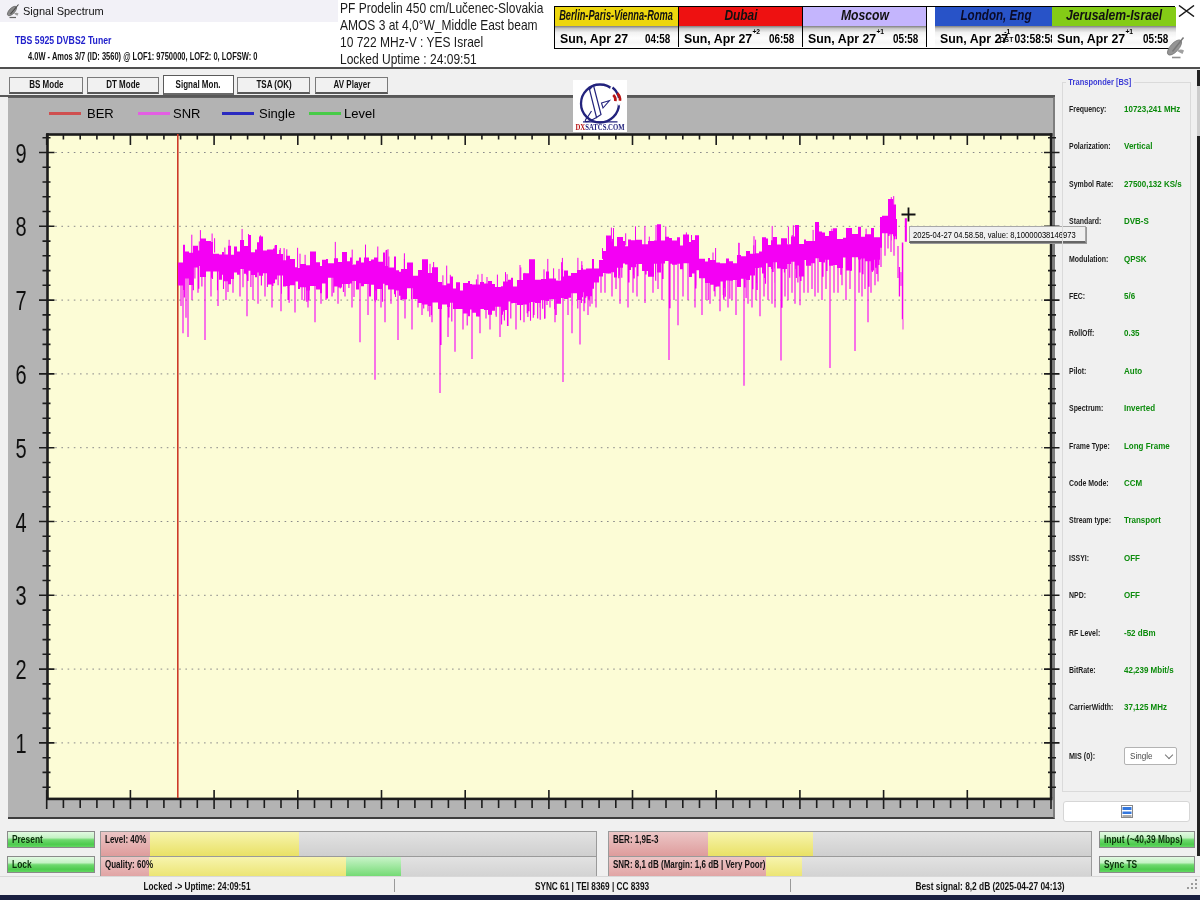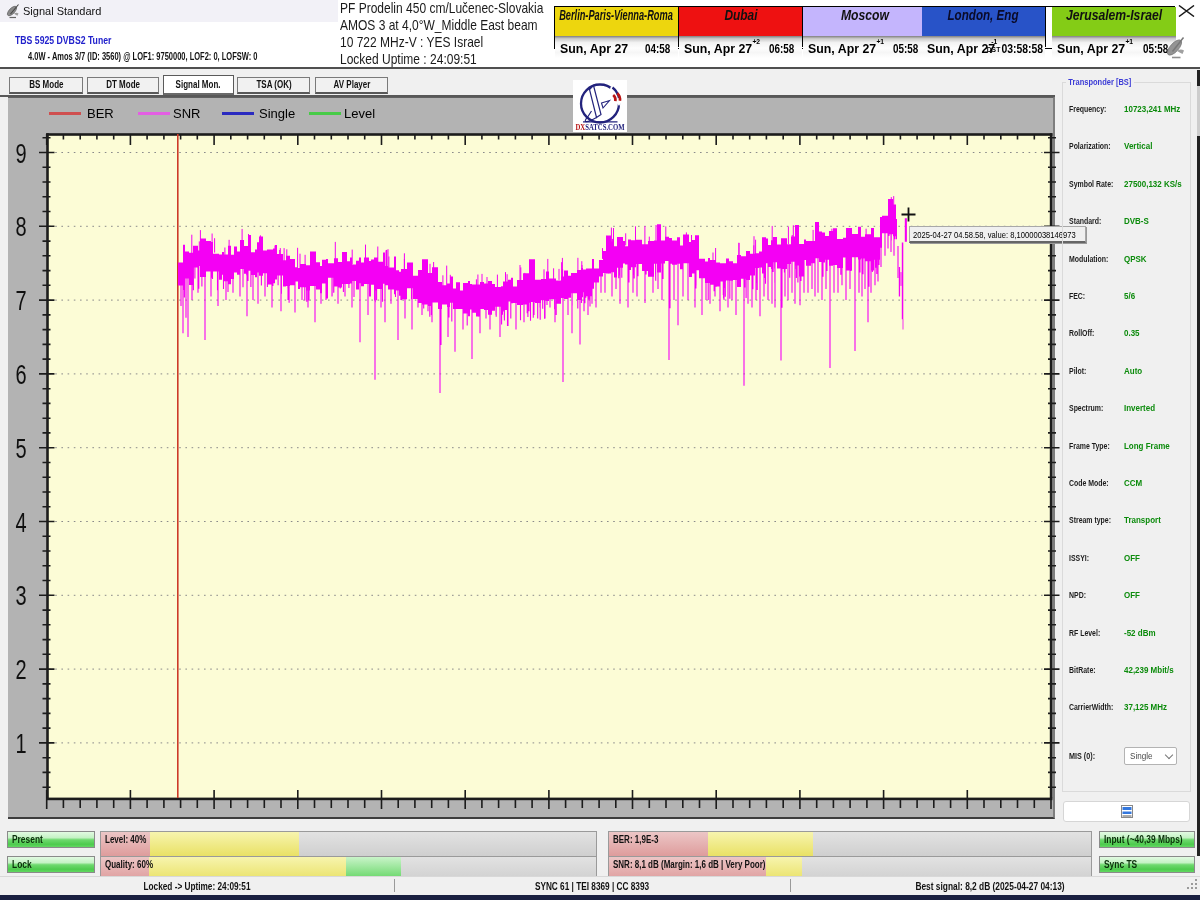--- a/index.html
+++ b/index.html
@@ -11,21 +11,21 @@
 #tstrip { left:0; top:0; width:338px; height:22px; background:#f2f1f7; }
 #ttl { left:23px; top:5px; font-size:11px; color:#111; }
 #tuner { left:15px; top:34px; font-size:11px; font-weight:bold; color:#2222cc; transform:scaleX(.79); transform-origin:left; }
 #lof { left:28px; top:51px; font-size:10px; font-weight:bold; color:#111; transform:scaleX(.75); transform-origin:left; }
 #ctext { left:340px; top:0px; font-size:15px; color:#1a1a1a; line-height:16.9px; transform:scaleX(.8); transform-origin:left; white-space:nowrap; }
 
 
 #ckwrap { left:553.9px; top:6px; height:42.5px; border:1.5px solid #000; }
 .ck { position:absolute; top:0; height:39.5px; border-right:1.5px solid #000; }
 .ck:last-child { border-right:none; }
-.ckh { position:relative; height:29px; font-weight:bold; font-style:italic; font-size:14px; line-height:17.5px; white-space:nowrap; overflow:hidden; }
+.ckh { position:relative; height:19px; font-weight:bold; font-style:italic; font-size:14px; line-height:17.5px; white-space:nowrap; overflow:hidden; }
 .ckh span { position:absolute; left:50%; top:0; transform-origin:center; }
 .ckr { position:relative; height:22px; background:linear-gradient(#7f7f7f 0%, #c9c9c9 12%, #f2f2f2 30%, #fdfdfd 55%, #f6f6f6 75%, #ffffff 100%); }
 .ckd { position:absolute; left:5px; top:4.5px; font-size:13px; font-weight:bold; color:#000; transform:scaleX(.95); transform-origin:left; white-space:nowrap; }
 .ckt { position:absolute; right:5.5px; top:4.5px; font-size:13px; font-weight:bold; color:#000; transform:scaleX(.76); transform-origin:right; white-space:nowrap; }
 .tz { position:absolute; font-size:7.5px; font-weight:bold; color:#000; transform:scaleX(.9); }
 
 
 .tab { position:absolute; top:77px; height:16.5px; background:#f1f1f1; border:1px solid #7a7a7a; border-bottom:2px solid #585858; font-size:10px; font-weight:bold; text-align:center; line-height:14.5px; color:#111; }
 .tab span { display:inline-block; transform:scaleX(.8); }
 .tab.on { top:74.5px; height:20.5px; background:#fff; border:1px solid #5a5a5a; border-bottom:2px solid #6a6a6a; line-height:18px; }
@@ -71,21 +71,21 @@
 </style></head>
 <body>
 <div class="abs" id="hdr"></div>
 <div class="abs" id="tstrip"></div>
 <svg class="abs" style="left:6px;top:3px" width="16" height="16" viewBox="0 0 16 16">
  <ellipse cx="6" cy="8" rx="6" ry="2.8" transform="rotate(-46 6 8)" fill="#8a8a8a" stroke="#555" stroke-width=".6"></ellipse>
  <path d="M12.5 1.5 L4.5 11" stroke="#444" stroke-width="1.1"></path>
  <path d="M3.5 14.5 L10 14.5" stroke="#666" stroke-width="1.2"></path>
  <path d="M8 10.5 q2.5 -1.5 4.5 0 l-1 2.2 q-2 -1 -3.5 -2.2z" fill="#9a9a9a"></path>
 </svg>
-<div class="abs" id="ttl">Signal Standard</div>
+<div class="abs" id="ttl">Signal Spectrum</div>
 <svg class="abs" style="left:1178px;top:5px" width="17" height="12" viewBox="0 0 17 12">
     <path d="M1 .5 L16 11.5 M16 .5 L1 11.5" stroke="#1a1a1a" stroke-width="1.5"></path>
   </svg>
 <div class="abs" id="tuner">TBS 5925 DVBS2 Tuner</div>
 <div class="abs" id="lof">4.0W - Amos 3/7 (ID: 3560) @ LOF1: 9750000, LOF2: 0, LOFSW: 0</div>
 <div class="abs" id="ctext">PF Prodelin 450 cm/Lučenec-Slovakia<br>AMOS 3 at 4,0°W_Middle East beam<br>10 722 MHz-V : YES Israel<br>Locked Uptime : 24:09:51</div>
 <div class="abs" id="ckwrap" style="width:621.0px">
   <div class="ck" style="left:0.0px;width:124.2px">
     <div class="ckh" style="background:#edd60e;color:#111">
         <span style="transform:translateX(-50%) scaleX(0.66)">Berlin-Paris-Vienna-Roma</span>
@@ -108,21 +108,21 @@
   <div class="ck" style="left:248.4px;width:124.2px">
     <div class="ckh" style="background:#c4b5fd;color:#111">
         <span style="transform:translateX(-50%) scaleX(0.87)">Moscow</span>
       </div>
     <div class="ckr">
         <span class="ckd">Sun, Apr 27</span>
         <div class="tz" style="left:73px;top:1px">+1</div>
         <span class="ckt" style="right:8px">05:58</span>
       </div>
   </div>
-  <div class="ck" style="left:367px;width:124.2px">
+  <div class="ck" style="left:380px;width:124.2px">
     <div class="ckh" style="background:#2853c8;color:#0a0a28">
         <span style="transform:translateX(-50%) scaleX(0.83)">London, Eng</span>
       </div>
     <div class="ckr">
         <span class="ckd">Sun, Apr 27</span>
         <div class="tz" style="left:69px;top:1px">-1</div>
         <div class="tz" style="left:64px;top:9px">DST</div>
         <span class="ckt" style="right:2.5px;transform:scaleX(.8)">03:58:58</span>
       </div>
   </div>

